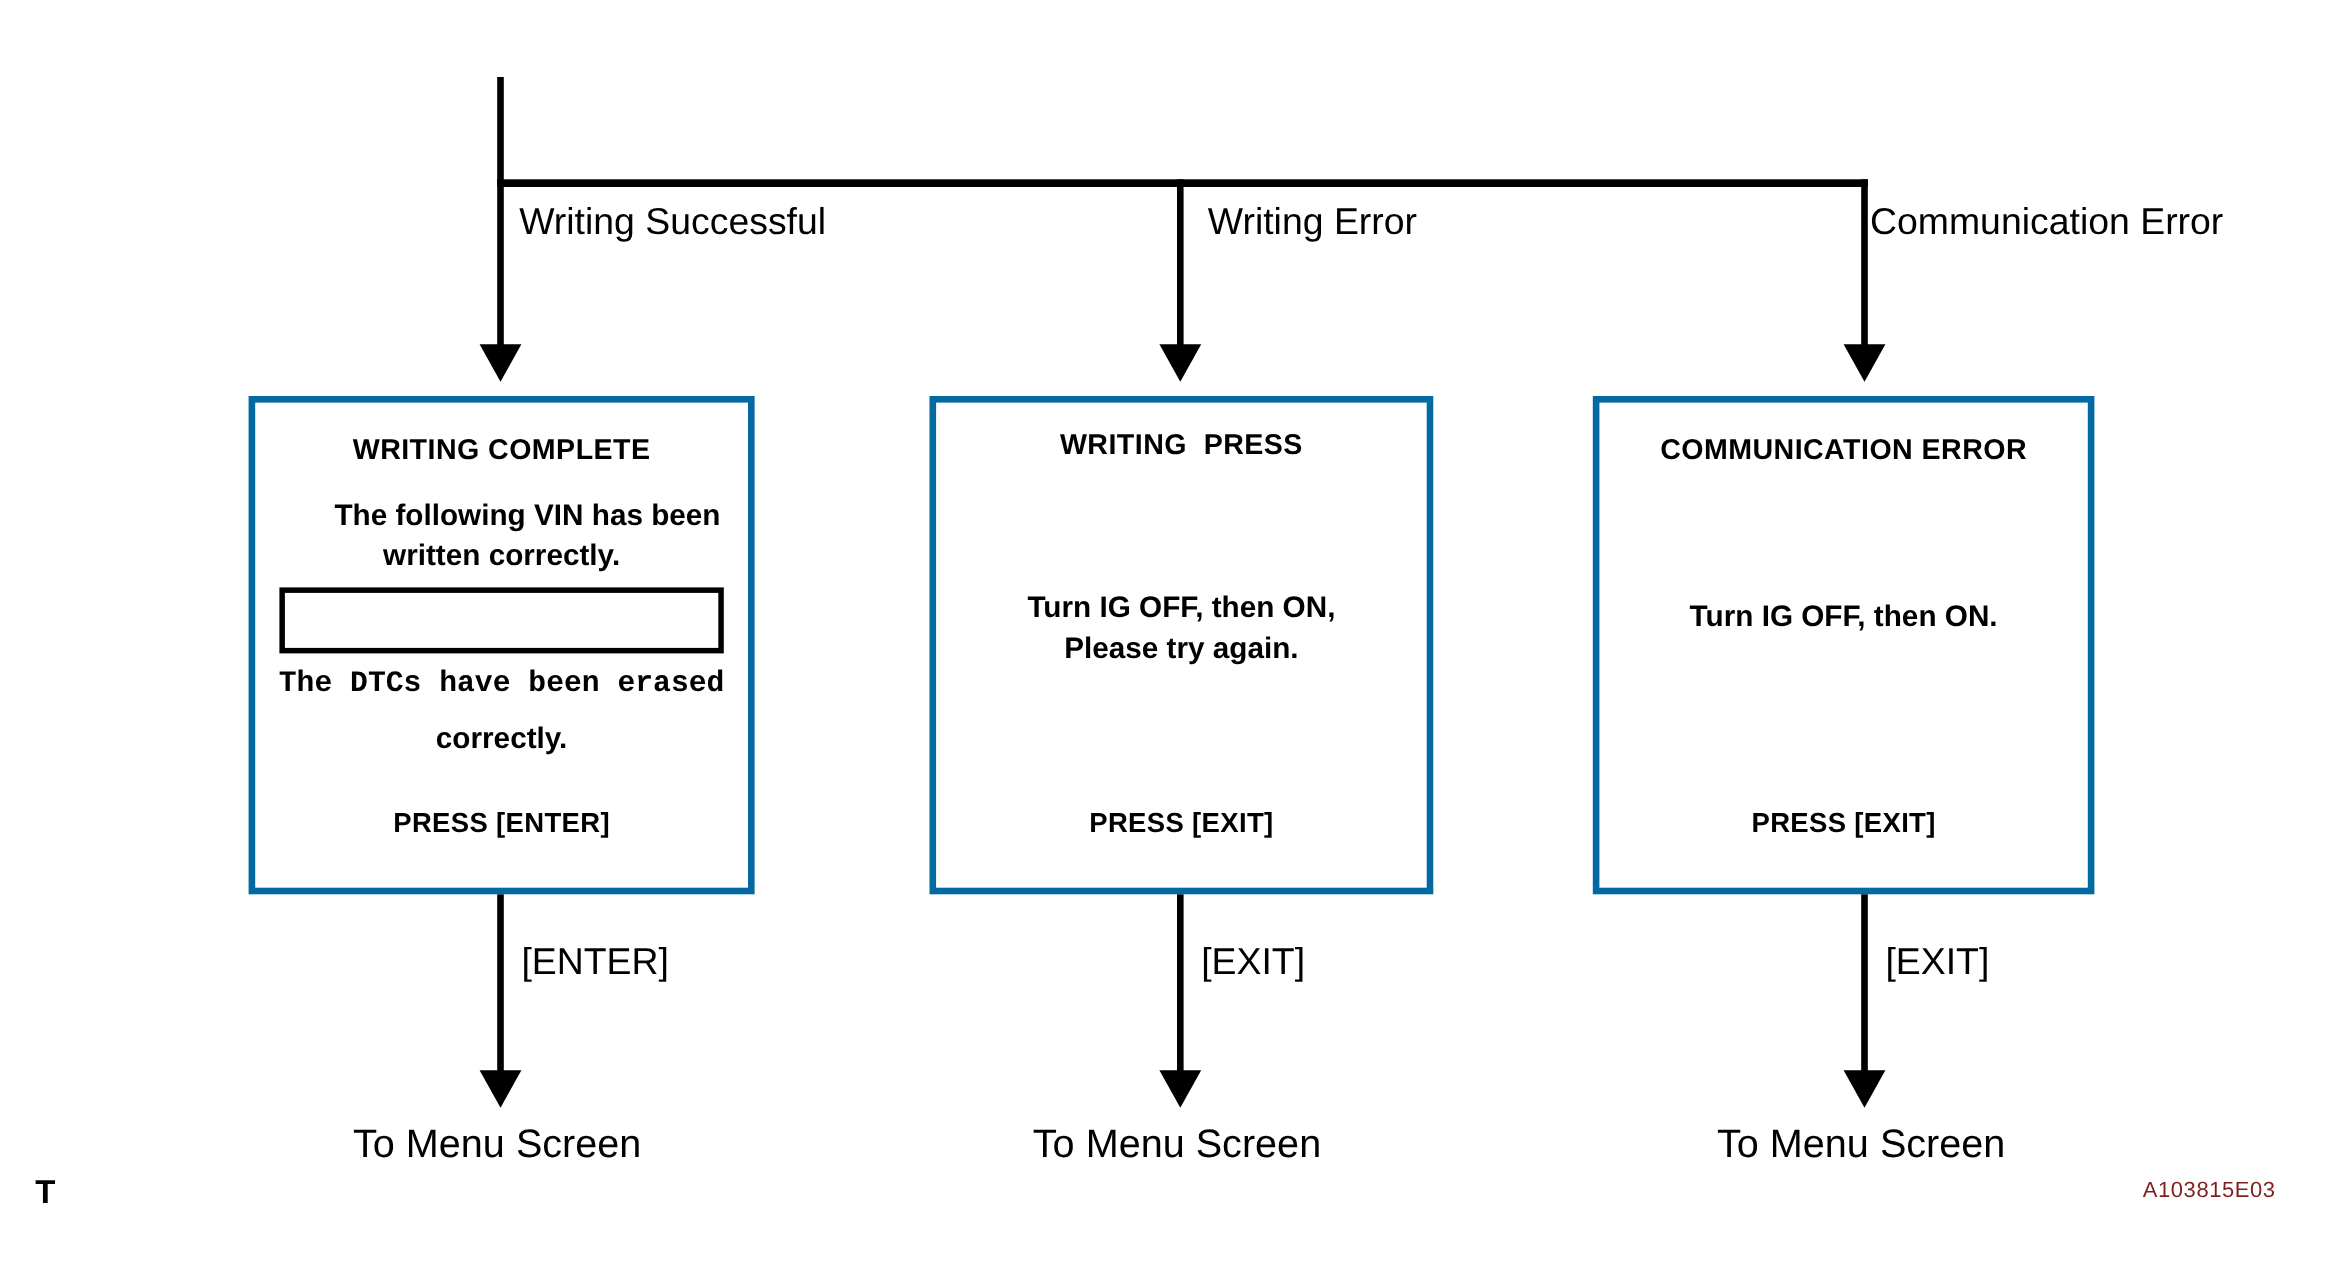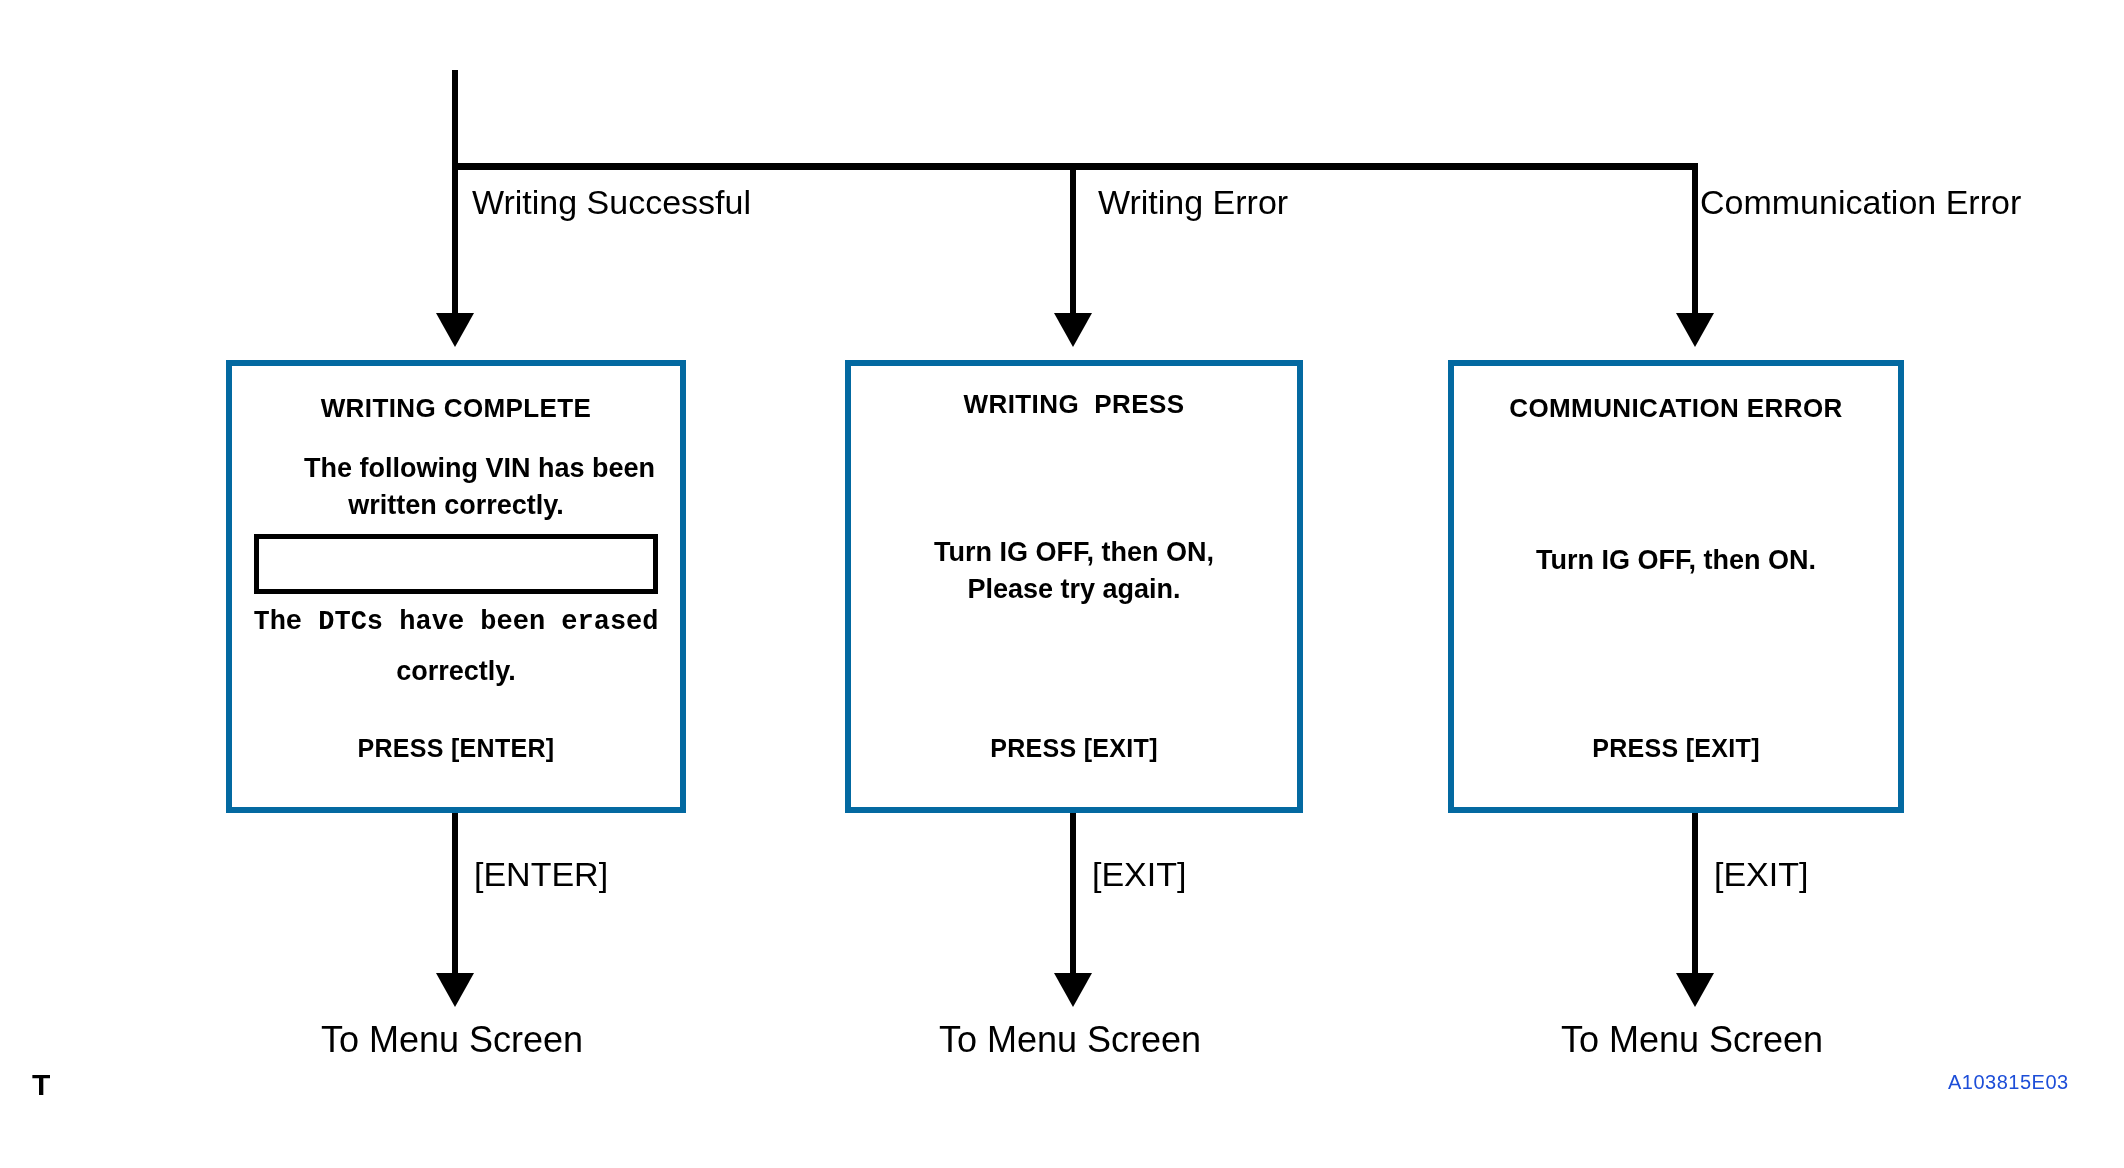--- a/index.html
+++ b/index.html
@@ -114,21 +114,21 @@
     font-size: 30px;
     font-weight: bold;
     line-height: 1;
   }
   .figure-code {
     position: absolute;
     font-size: 20px;
     font-weight: 400;
     letter-spacing: 0.5px;
     line-height: 1;
-    color: #1d4ed8;
+    color: #7f1d1d;
   }
 </style>
 </head>
 <body>
 
 <div id="page">
 
   <div class="vline" style="left:452px; top:70px; height:97px;"></div>
 
   <div class="hline" style="left:452px; top:163px; width:1246px;"></div>

